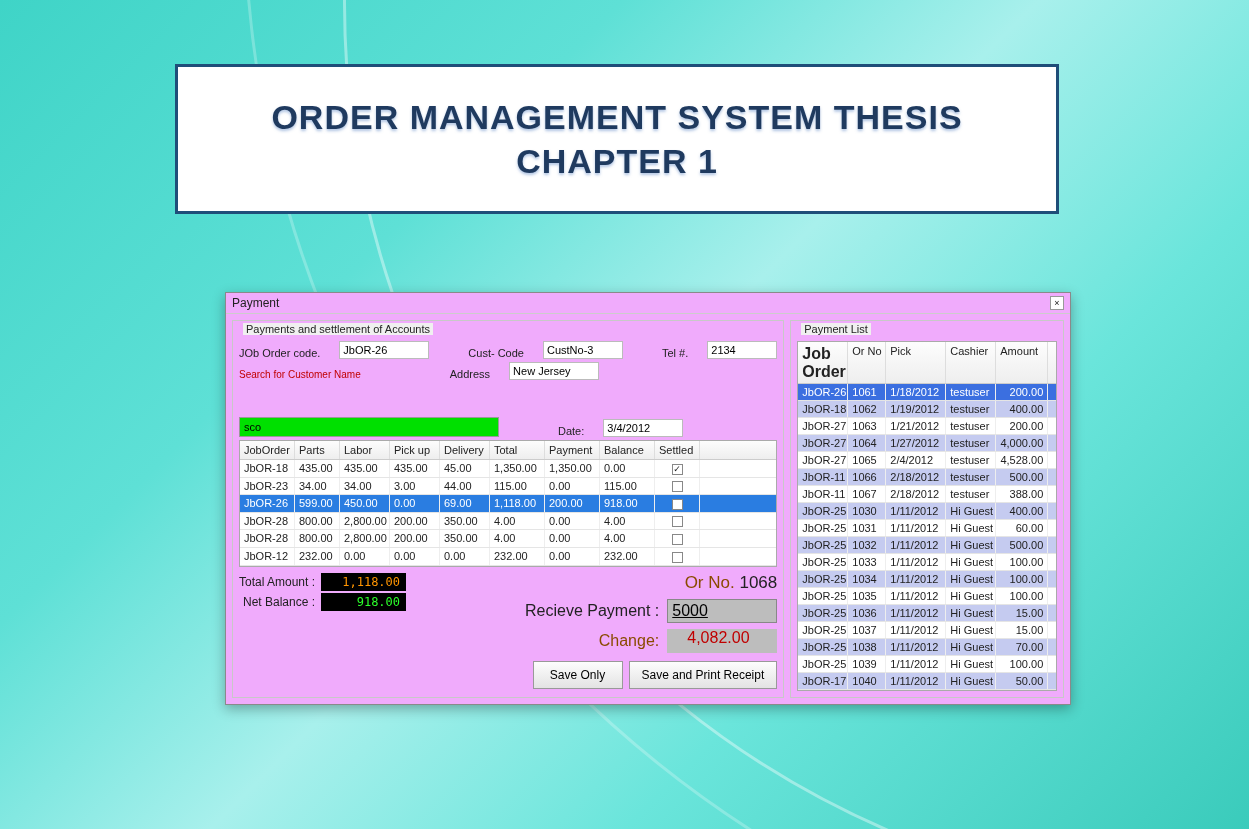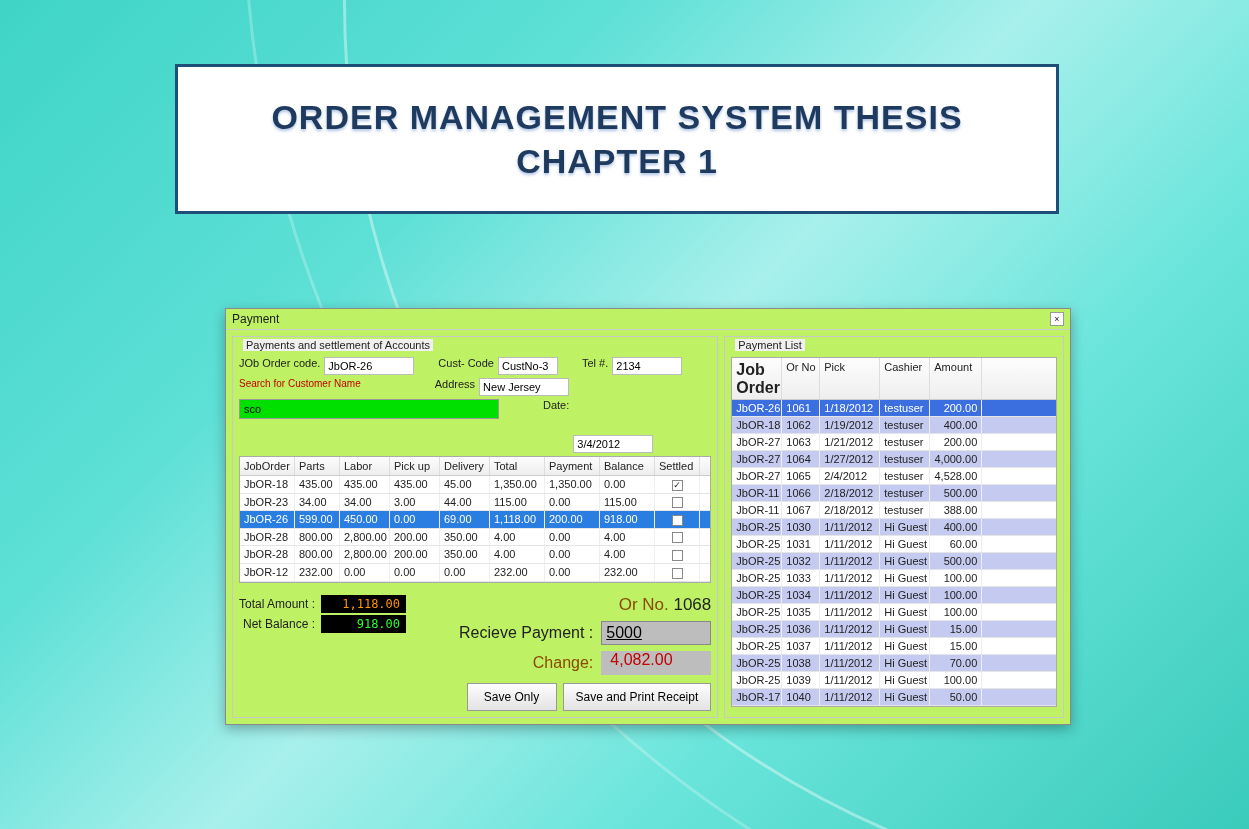--- a/index.html
+++ b/index.html
@@ -18,57 +18,57 @@
 .bg-swoosh::after { width:2200px; height:2200px; right:-1200px; top:-1200px; border-color:rgba(255,255,255,0.25);}
 .title-card {
   position:absolute; left:175px; top:64px; width:884px; height:150px;
   background:#fff; border:3px solid #1f4e79;
   display:flex; flex-direction:column; justify-content:center; align-items:center;
   font-size:34px; font-weight:700; color:#1f3a5f; letter-spacing:1px;
   text-shadow: 0 2px 3px rgba(100,140,200,0.5);
 }
 .title-card div { line-height:1.3; }
 .window {
-  position:absolute; left:225px; top:308px; width:846px;
-  background:#bef264; border:1px solid #8a8a8a; box-shadow:0 4px 12px rgba(0,0,0,0.3);
+  position:absolute; left:225px; top:292px; width:846px;
+  background:#f0abfc; border:1px solid #8a8a8a; box-shadow:0 4px 12px rgba(0,0,0,0.3);
   font-size:11px; color:#222;
 }
 .win-title { padding:3px 6px; border-bottom:1px solid #ccc; font-size:12px; display:flex; justify-content:space-between; align-items:center;}
 .win-close { width:14px; height:14px; border:1px solid #999; font-size:9px; text-align:center; line-height:12px; background:#fff; cursor:pointer;}
 .win-body { display:flex; padding:6px; gap:6px; }
 .panel-left { flex:1.45; border:1px solid #c8c8c8; padding:4px 6px 6px; position:relative;}
 .panel-right { flex:1; border:1px solid #c8c8c8; padding:4px 6px 6px; }
 .panel-legend { font-size:11px; margin:-10px 0 4px 4px; background:#f0f0f0; padding:0 3px; display:inline-block; position:relative; top:-2px;}
-.form-row { display:flex; align-items:flex-start; gap:4px; margin-bottom:3px; font-size:11px;}
+.form-row { display:flex; align-items:flex-end; gap:19px; margin-bottom:3px; font-size:11px;}
 .form-row label { white-space:nowrap; }
 .tinput { border:1px solid #bbb; background:#fff; height:18px; padding:0 3px; font-size:11px; font-family:inherit;}
 .search-lbl { color:#c00000; font-size:10px; }
 .search-box { background:#00e000; border:1px solid #999; height:20px; width:260px; padding:0 4px; color:#000; font-family:inherit; font-size:11px;}
 .grid { border:1px solid #aaa; background:#fff; }
 .grid-head, .grid-row { display:grid; }
 .grid1 .grid-head, .grid1 .grid-row { grid-template-columns: 55px 45px 50px 50px 50px 55px 55px 55px 45px; }
 .grid-head { background:linear-gradient(#fdfdfd,#eee); border-bottom:1px solid #ccc; font-size:11px;}
 .grid-head div { padding:3px 4px; border-right:1px solid #ddd; white-space:nowrap; overflow:hidden;}
 .grid-body { max-height:108px; overflow-y:scroll; }
 .grid-row { border-bottom:1px solid #e5e5e5; }
 .grid-row div { padding:2px 4px; border-right:1px solid #eee; white-space:nowrap; overflow:hidden; font-size:11px;}
 .grid-row.sel, .grid-row.sel div { background:#2a7de1; color:#fff; }
 .chk { width:11px; height:11px; display:inline-block; border:1px solid #888; background:#fff; vertical-align:middle;}
 .chk.on::after { content:"✓"; font-size:9px; position:relative; top:-3px; left:0px;}
-.totals { display:flex; margin-top:12px; gap:4px;}
+.totals { display:flex; margin-top:6px; gap:4px;}
 .totals-left { font-size:12px; }
 .totals-left .trow { display:flex; align-items:center; gap:6px; margin-bottom:2px; justify-content:flex-end;}
 .lcd { background:#000; padding:2px 6px; font-family:monospace; font-size:12px; min-width:85px; text-align:right;}
 .lcd.orange { color:#ff9500;} .lcd.green { color:#2bff2b;}
 .totals-right { flex:1; text-align:right; }
 .orno { font-size:17px;} .orno .lab{color:#8a4a00;}
 .big-row { display:flex; justify-content:flex-end; align-items:center; gap:8px; margin-top:6px; font-size:16px;}
 .big-row .lab2 { color:#8a4a00; }
 .rcv-in { width:110px; height:24px; background:#bdbdbd; border:1px solid #888; text-align:left; padding:0 4px; font-size:16px; font-family:inherit;text-decoration:underline;}
-.chg { width:110px; height:24px; background:#bdbdbd; color:#c00000; text-align:left; padding:0 9px; font-size:16px; display:inline-block;}
+.chg { width:110px; height:24px; background:#bdbdbd; color:#c00000; text-align:left; padding:0 20px; font-size:16px; display:inline-block;}
 .btns { display:flex; justify-content:flex-end; gap:6px; margin-top:8px;}
 .wbtn { background:linear-gradient(#fdfdfd,#e3e3e3); border:1px solid #999; padding:6px 12px; font-size:12px; cursor:pointer; font-family:inherit; min-width:90px;}
 .grid2 .grid-head, .grid2 .grid-row { grid-template-columns: 50px 38px 60px 50px 52px; }
 .grid2 .grid-body { max-height:335px; overflow-y:scroll;}
 .grid2 .grid-row.alt { background:#c5cbf0; }
 .grid2 .grid-row.alt div { background:transparent; }
 .grid2 .grid-row.hl, .grid2 .grid-row.hl div { background:#3b6fe0; color:#fff; }
 .grid2 .grid-row div:last-child { text-align:right; }
 .grid2 .grid-head div:first-child { line-height:1.1; font-size:16px;font-weight:bold;}
 </style>
@@ -87,21 +87,21 @@
     <span class="win-close">×</span>
   </div>
   <div class="win-body">
     <div class="panel-left">
       <span class="panel-legend">Payments and settlement of Accounts</span>
 
       <div class="form-row">
         <label>JOb Order code.</label>
         <input class="tinput" style="width: 90px;" value="JbOR-26">
         <label style="margin-left:20px">Cust- Code</label>
-        <input class="tinput" style="width: 60px;" value="CustNo-3">
+        <input class="tinput" style="width: 80px;" value="CustNo-3">
         <label style="margin-left:20px">Tel #.</label>
         <input class="tinput" style="width: 70px;" value="2134">
       </div>
 
       <div class="form-row">
         <span class="search-lbl">Search for Customer Name</span>
         <span style="margin-left:70px">Address</span>
         <input class="tinput" style="width: 90px;" value="New Jersey">
       </div>
 

